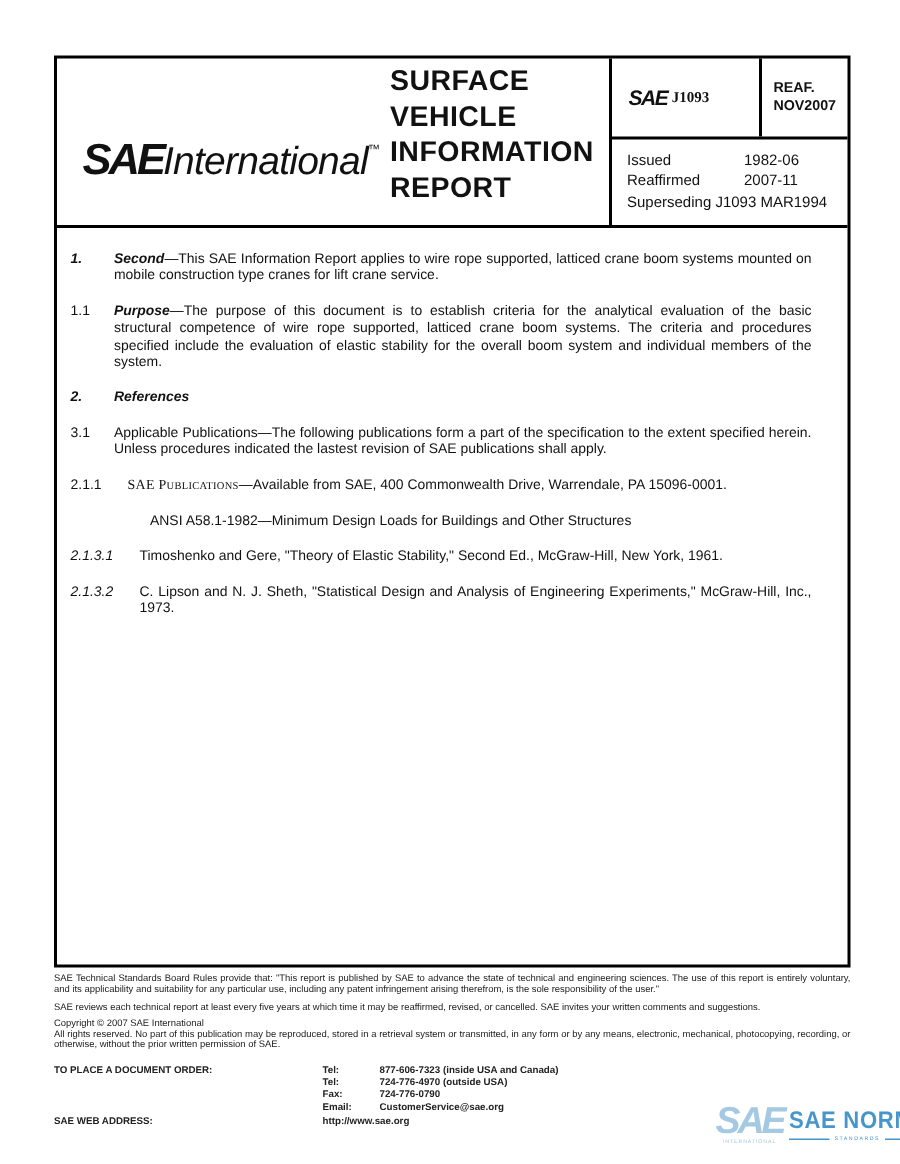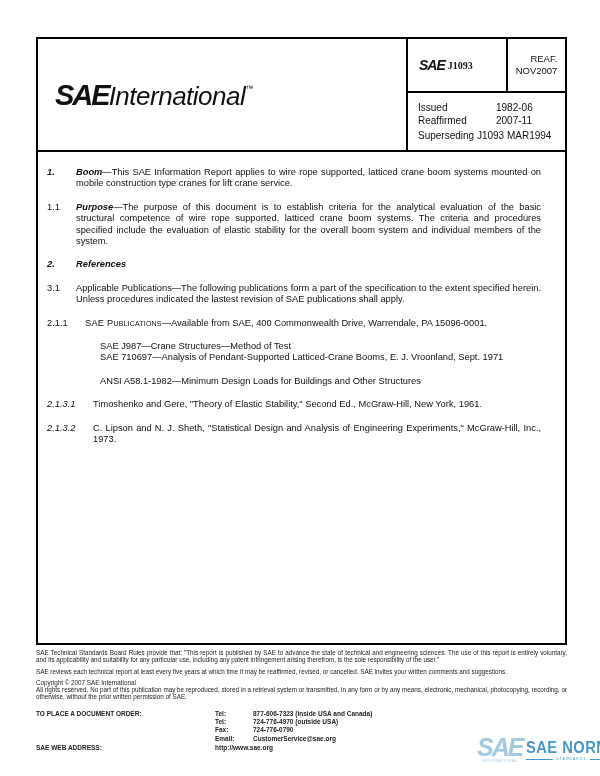--- a/index.html
+++ b/index.html
@@ -13,37 +13,37 @@
 
   
   .main-box {
     position: absolute; left: 36px; top: 37px; width: 531px; height: 608px;
     border: 2px solid #000; display: flex; flex-direction: column;
   }
 
   
   .header-row { display: flex; height: 113px; border-bottom: 2px solid #000; }
   .header-left { position: relative; flex: 1; }
-  .logo { position: absolute; left: 17px; top: 40px; white-space: nowrap; text-align: right; }
+  .logo { position: absolute; left: 17px; top: 52px; white-space: nowrap; text-align: right; }
   .logo-sae { font-style: italic; font-weight: 900; font-size: 29px; letter-spacing: -2px; }
   .logo-intl { font-style: italic; font-weight: 400; font-size: 26px; letter-spacing: -0.5px; }
   .logo-tm { font-size: 8px; vertical-align: 14px; }
   .doc-type {
     position: absolute; left: 222px; top: 4px;
     font-weight: bold; font-size: 19px; line-height: 23.5px; letter-spacing: 0.3px;
   }
   .header-right { width: 159px; border-left: 2px solid #000; display: flex; flex-direction: column; }
   .hr-top { display: flex; height: 54px; border-bottom: 2px solid #000; }
   .code-cell { flex: 1; display: flex; align-items: center; padding-left: 11px; }
   .code-logo { font-style: italic; font-weight: 900; font-size: 14px; letter-spacing: -1px; margin-right: 3px; }
   .code-text { font-size: 10px; font-weight: bold; font-family: Liberation Serif, serif; }
   .reaf-cell {
     width: 59px; border-left: 2px solid #000;
-    display: flex; align-items: center; justify-content: center; text-align: right;
-    font-weight: normal; font-size: 9.5px; line-height: 12px;
+    display: flex; align-items: center; justify-content: center; text-align: left;
+    font-weight: bold; font-size: 9.5px; line-height: 12px;
   }
   .hr-bottom { flex: 1; position: relative; padding: 8px 0 16px 10px; font-size: 10px; }
   .meta-row { display: flex; line-height: 13px; }
   .meta-label { width: 78px; }
   .superseding { position: absolute; left: 10px; bottom: 9px; }
 
   
   .title-row {
     height: 40px; border-bottom: 3px solid #000;
     display: flex; align-items: center; justify-content: center;
@@ -53,21 +53,21 @@
   
   .doc-body { flex: 1; padding: 15px 24px 0 9px; font-size: 9.3px; line-height: 11.4px; }
   .sec { display: flex; margin-bottom: 12px; }
   .num { flex-shrink: 0; }
   .w1 { width: 29px; }
   .w3 { width: 38px; }
   .w4 { width: 46px; }
   .bi { font-weight: bold; font-style: italic; }
   .b  { font-weight: normal; }
   .i  { font-style: italic; }
-  .sc { font-variant: small-caps; letter-spacing: 0.2px; }
+  .sc { font-variant: small-caps; letter-spacing: 0.2px; font-family: Liberation Serif, serif; }
   .txt { flex: 1; text-align: justify; }
   .refs { margin-left: 53px; margin-bottom: 12px; }
   .refs div { line-height: 11.4px; }
 
   
   .footer { position: absolute; left: 36px; top: 649px; width: 531px; font-size: 6.3px; line-height: 7.1px; color: #222; }
   .footer p { margin: 0 0 4.5px 0; text-align: justify; }
   .copyright-block p { margin: 0; }
   .contacts { margin-top: 9px; display: flex; font-weight: bold; font-size: 6.5px; }
   .c-left { width: 179px; }
@@ -91,20 +91,24 @@
 
 <div class="page">
 
   <div class="main-box">
 
     <div class="header-row">
       <div class="header-left">
         <div class="logo">
           <span class="logo-sae">SAE</span><span class="logo-intl">International</span><span class="logo-tm">™</span>
         </div>
+        <div class="doc-type prelines">SURFACE
+VEHICLE
+INFORMATION
+REPORT</div>
       </div>
       <div class="header-right">
         <div class="hr-top">
           <div class="code-cell">
             <span class="code-logo">SAE</span>
             <span class="code-text">J1093</span>
           </div>
           <div class="reaf-cell prelines">REAF.
 NOV2007</div>
         </div>
@@ -120,21 +124,21 @@
           <div class="superseding">Superseding J1093 MAR1994</div>
         </div>
       </div>
     </div>
 
 
     <div class="doc-body">
 
       <div class="sec">
         <span class="num w1 bi">1.</span>
-        <div class="txt"><span class="bi">Boom</span><span>—This SAE Information Report applies to wire rope supported, latticed crane boom systems mounted on mobile construction type cranes for lift crane service.</span></div>
+        <div class="txt"><span class="bi">Second</span><span>—This SAE Information Report applies to wire rope supported, latticed crane boom systems mounted on mobile construction type cranes for lift crane service.</span></div>
       </div>
 
       <div class="sec">
         <span class="num w1 b">1.1</span>
         <div class="txt"><span class="bi">Purpose</span><span>—The purpose of this document is to establish criteria for the analytical evaluation of the basic structural competence of wire rope supported, latticed crane boom systems.  The criteria and procedures specified include the evaluation of elastic stability for the overall boom system and individual members of the system.</span></div>
       </div>
 
       <div class="sec">
         <span class="num w1 bi">2.</span>
         <div class="txt"><span class="bi">References</span><span></span></div>
@@ -143,24 +147,20 @@
       <div class="sec">
         <span class="num w1 b">3.1</span>
         <div class="txt"><span class="b">Applicable Publications</span><span>—The following publications form a part of the specification to the extent specified herein.  Unless procedures indicated the lastest revision of SAE publications shall apply.</span></div>
       </div>
 
       <div class="sec">
         <span class="num w3">2.1.1</span>
         <div class="txt"><span class="sc">SAE Publications</span><span>—Available from SAE, 400 Commonwealth Drive, Warrendale, PA 15096-0001.</span></div>
       </div>
 
-      <div class="refs">
-        <div>SAE J987—Crane Structures—Method of Test</div>
-        <div>SAE 710697—Analysis of Pendant-Supported Latticed-Crane Booms, E. J. Vroonland, Sept. 1971</div>
-      </div>
 
 
       <div class="refs">
         <div>ANSI A58.1-1982—Minimum Design Loads for Buildings and Other Structures</div>
       </div>
 
 
       <div class="sec">
         <span class="num w4 i">2.1.3.1</span>
         <div class="txt"><span>Timoshenko and Gere, "Theory of Elastic Stability," Second Ed., McGraw-Hill, New York, 1961.</span></div>

